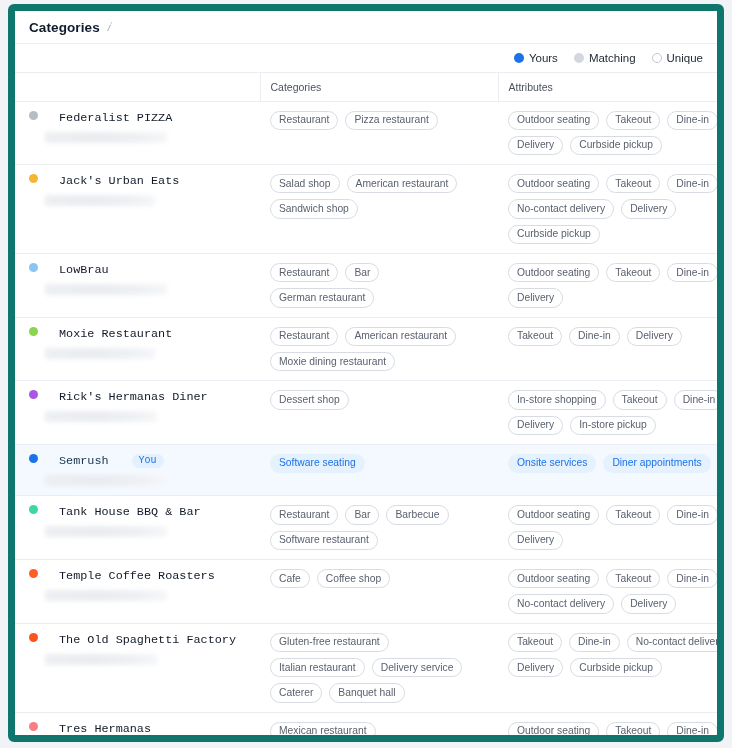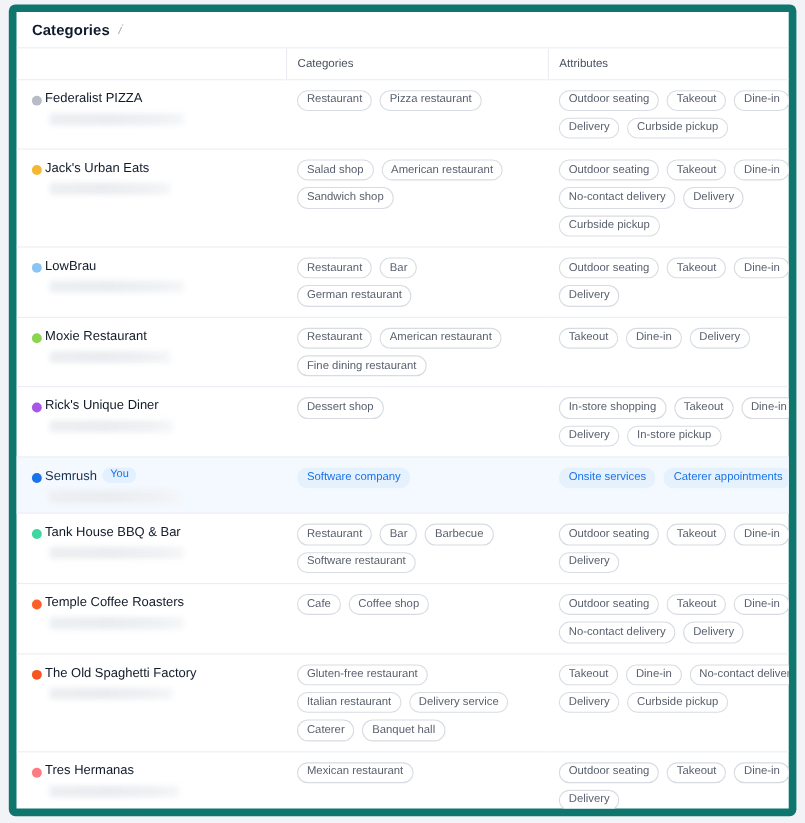--- a/index.html
+++ b/index.html
@@ -71,21 +71,21 @@
   thead th:last-child { border-right: none; }
   thead th.blank { padding: 0; }
 
   tbody tr { border-bottom: 1px solid #ebedf2; }
   tbody tr:last-child { border-bottom: none; }
   tbody tr.is-you { background: #f4f9ff; }
 
   tbody td { vertical-align: top; padding: 9px 8px 9px 10px; }
   tbody td.name-cell { padding-left: 14px; padding-right: 6px; }
 
-  .name-row { display: flex; align-items: flex-end; gap: 3px; }
+  .name-row { display: flex; align-items: flex-start; gap: 21px; font-family: Liberation Mono, monospace; }
   .dot { width: 9px; height: 9px; border-radius: 50%; flex: 0 0 auto; }
   .biz-name { font-size: 11.8px; color: #111a28; white-space: nowrap; }
   tr.is-you .biz-name { color: #18324e; }
   .you-badge {
     font-size: 10px; color: #1a73e8;
     background: #e3f0ff; border-radius: 9px;
     padding: 1.5px 7px 2px 7px; margin-left: 2px;
   }
   .addr-blur {
     margin-top: 7px; margin-left: 16px;
@@ -112,20 +112,34 @@
 <body>
 
 <div class="page">
   <div class="card">
 
     <div class="card-header">
       <span class="card-title">Categories</span>
       <span class="info-icon">𝑖</span>
     </div>
 
+    <div class="legend-bar">
+        <div class="legend-item">
+          <span class="legend-dot filled" style="background: rgb(26, 115, 232);"></span>
+          <span>Yours</span>
+        </div>
+        <div class="legend-item">
+          <span class="legend-dot muted" style="background: rgb(211, 215, 222);"></span>
+          <span>Matching</span>
+        </div>
+        <div class="legend-item">
+          <span class="legend-dot hollow"></span>
+          <span>Unique</span>
+        </div>
+      </div>
 
     <table class="grid">
       <colgroup>
         <col class="c-name">
           <col class="c-cat">
           <col class="c-attr">
       </colgroup>
       <thead>
         <tr>
           <th class="blank"></th>
@@ -213,36 +227,36 @@
               <div class="name-row">
                 <span class="dot" style="background: rgb(139, 212, 80);"></span>
                 <span class="biz-name">Moxie Restaurant</span>
               </div>
               <div class="addr-blur" style="width: 110px;"></div>
             </td>
             <td>
               <div class="chips">
                 <span class="chip">Restaurant</span>
                 <span class="chip">American restaurant</span>
-                <span class="chip">Fine dining restaurant</span>
+                <span class="chip">Moxie dining restaurant</span>
               </div>
             </td>
             <td>
               <div class="chips">
                 <span class="chip">Takeout</span>
                 <span class="chip">Dine-in</span>
                 <span class="chip">Delivery</span>
               </div>
             </td>
           </tr>
           <tr>
             <td class="name-cell">
               <div class="name-row">
                 <span class="dot" style="background: rgb(168, 85, 232);"></span>
-                <span class="biz-name">Rick's Unique Diner</span>
+                <span class="biz-name">Rick's Hermanas Diner</span>
               </div>
               <div class="addr-blur" style="width: 112px;"></div>
             </td>
             <td>
               <div class="chips">
                 <span class="chip">Dessert shop</span>
               </div>
             </td>
             <td>
               <div class="chips">
@@ -258,27 +272,27 @@
             <td class="name-cell">
               <div class="name-row">
                 <span class="dot" style="background: rgb(26, 115, 232);"></span>
                 <span class="biz-name">Semrush</span>
                 <span class="you-badge">You</span>
               </div>
               <div class="addr-blur" style="width: 120px;"></div>
             </td>
             <td>
               <div class="chips">
-                <span class="chip blue">Software company</span>
+                <span class="chip blue">Software seating</span>
               </div>
             </td>
             <td>
               <div class="chips">
                 <span class="chip blue">Onsite services</span>
-                <span class="chip blue">Caterer appointments</span>
+                <span class="chip blue">Diner appointments</span>
               </div>
             </td>
           </tr>
           <tr>
             <td class="name-cell">
               <div class="name-row">
                 <span class="dot" style="background: rgb(63, 214, 160);"></span>
                 <span class="biz-name">Tank House BBQ &amp; Bar</span>
               </div>
               <div class="addr-blur" style="width: 122px;"></div>

